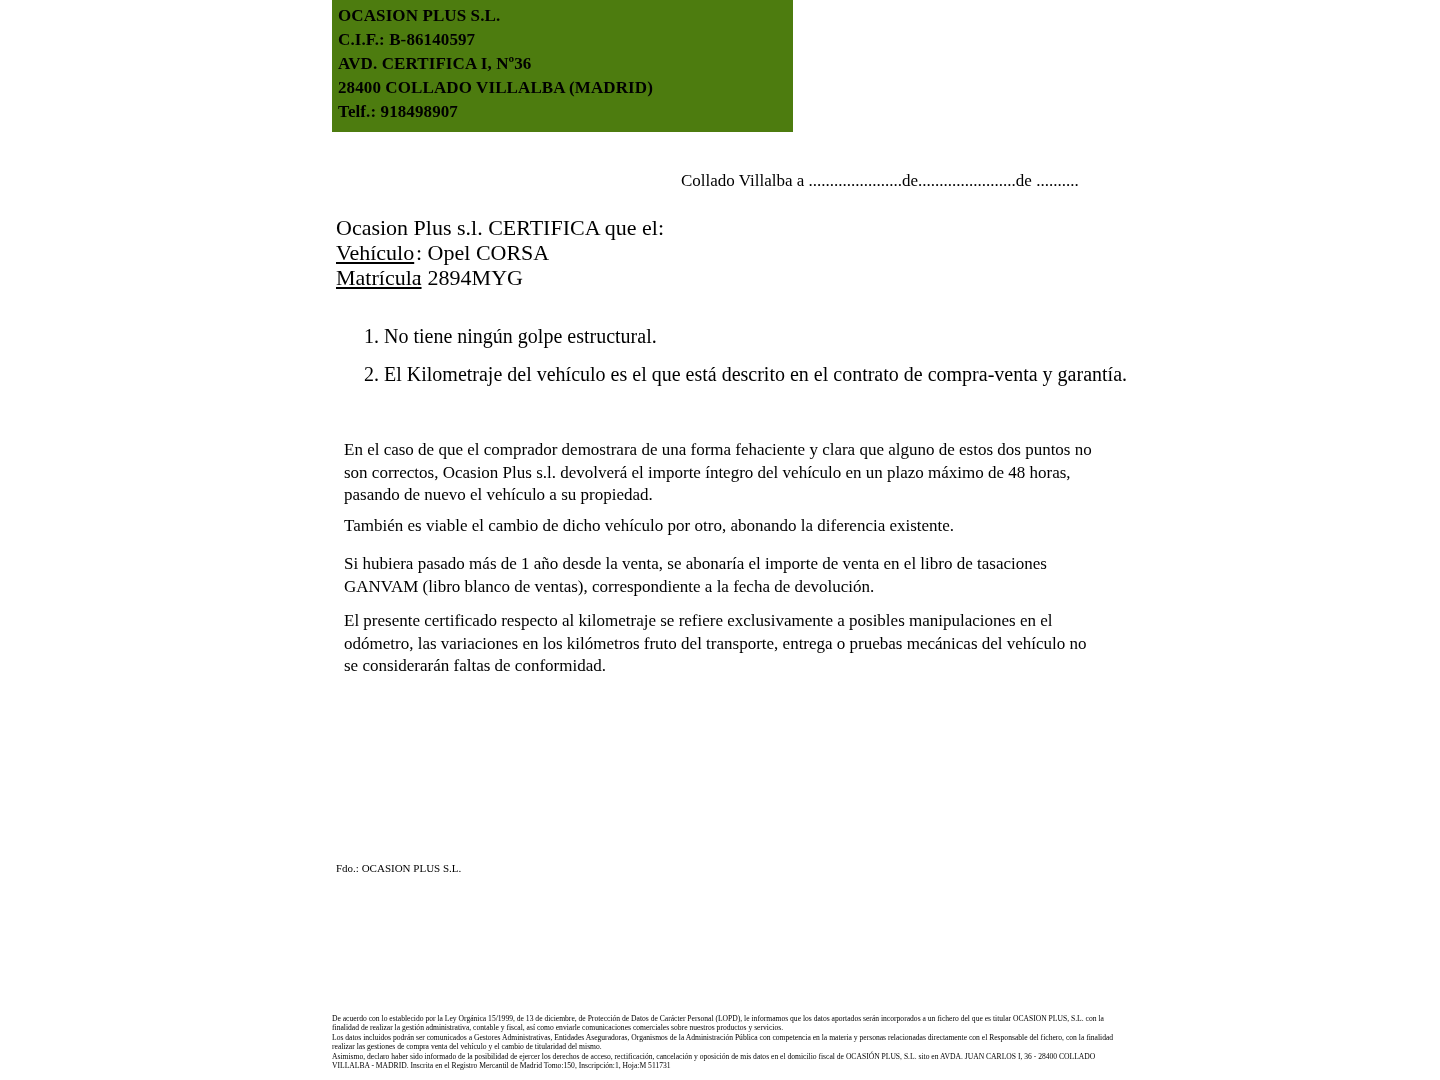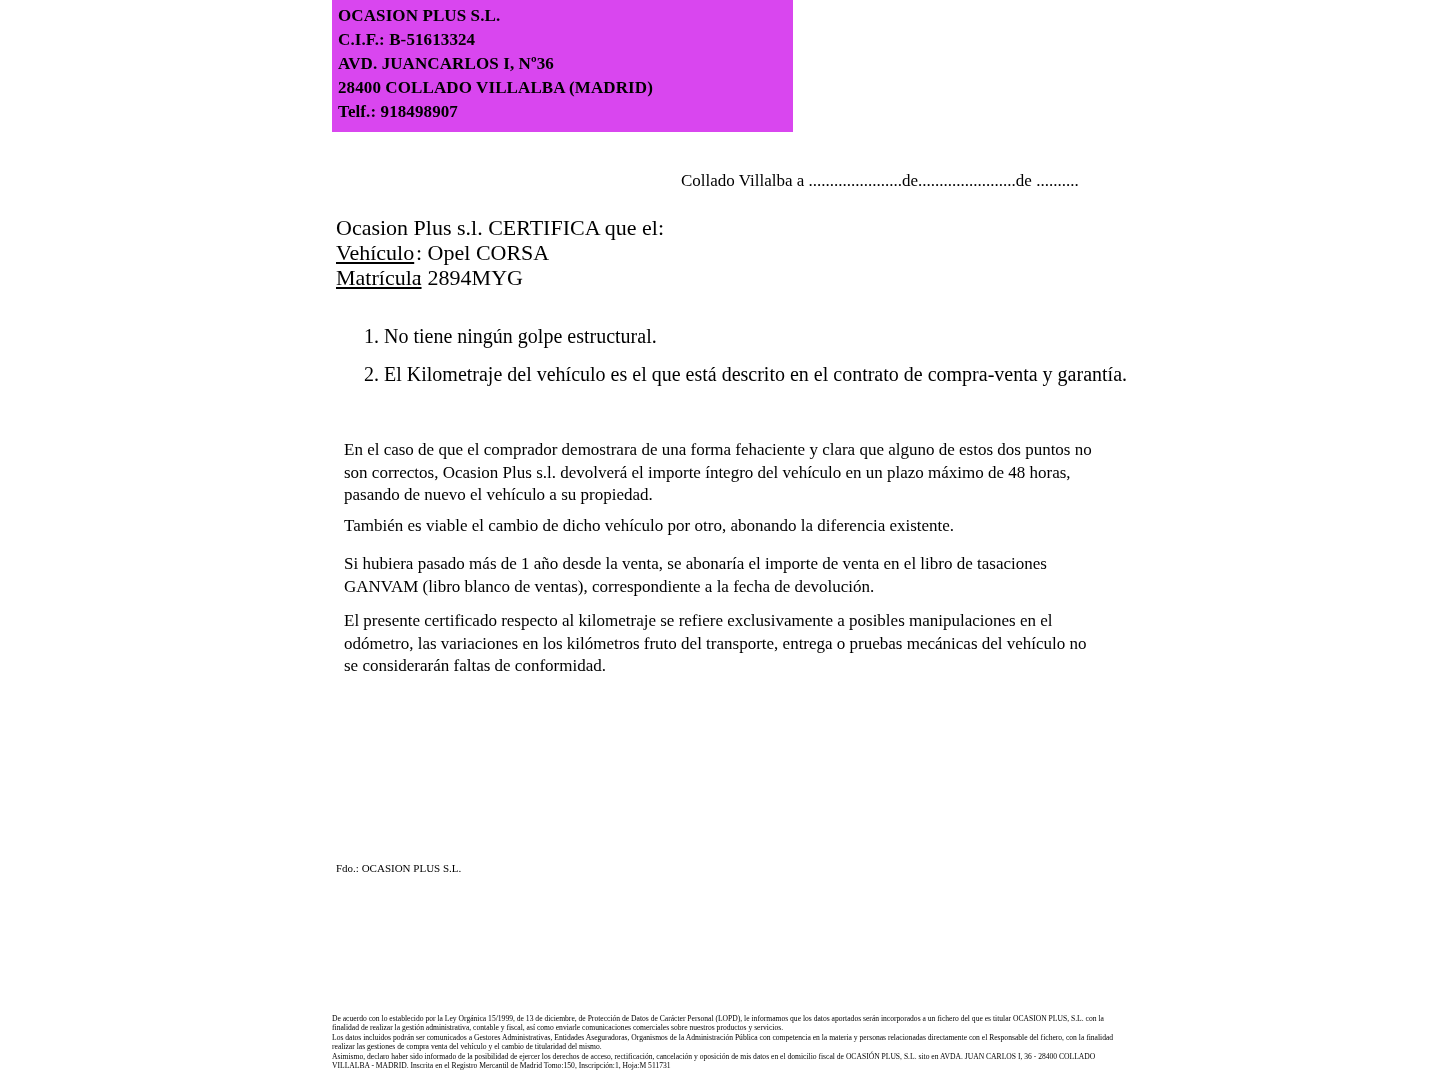--- a/index.html
+++ b/index.html
@@ -23,21 +23,21 @@
     width: 1440px;
     height: 1080px;
   }
 
   
   .letterhead {
     position: absolute;
     left: 332px;
     top: 0px;
     width: 461px;
-    background: #d946ef;
+    background: #4d7c0f;
     padding: 4px 0 8px 6px;
     box-sizing: border-box;
   }
   .letterhead-line {
     font-family: "Liberation Serif", serif;
     font-weight: bold;
     font-size: 17px;
     line-height: 24px;
     letter-spacing: 0.1px;
     white-space: nowrap;
@@ -120,22 +120,22 @@
     margin: 0;
   }
 </style>
 </head>
 <body>
 
 <div class="page">
 
   <div class="letterhead">
     <div class="letterhead-line">OCASION PLUS S.L.</div>
-    <div class="letterhead-line">C.I.F.: B-51613324</div>
-    <div class="letterhead-line">AVD. JUANCARLOS I, Nº36</div>
+    <div class="letterhead-line">C.I.F.: B-86140597</div>
+    <div class="letterhead-line">AVD. CERTIFICA I, Nº36</div>
     <div class="letterhead-line">28400 COLLADO VILLALBA (MADRID)</div>
     <div class="letterhead-line">Telf.: 918498907</div>
   </div>
 
   <div class="dateline">Collado Villalba a ......................de.......................de ..........</div>
 
   <div class="certifies">
     <div class="cert-row">Ocasion Plus s.l. CERTIFICA que el:</div>
     <div class="cert-row">
       <span class="cert-label">Vehículo</span><span>: Opel CORSA</span>

